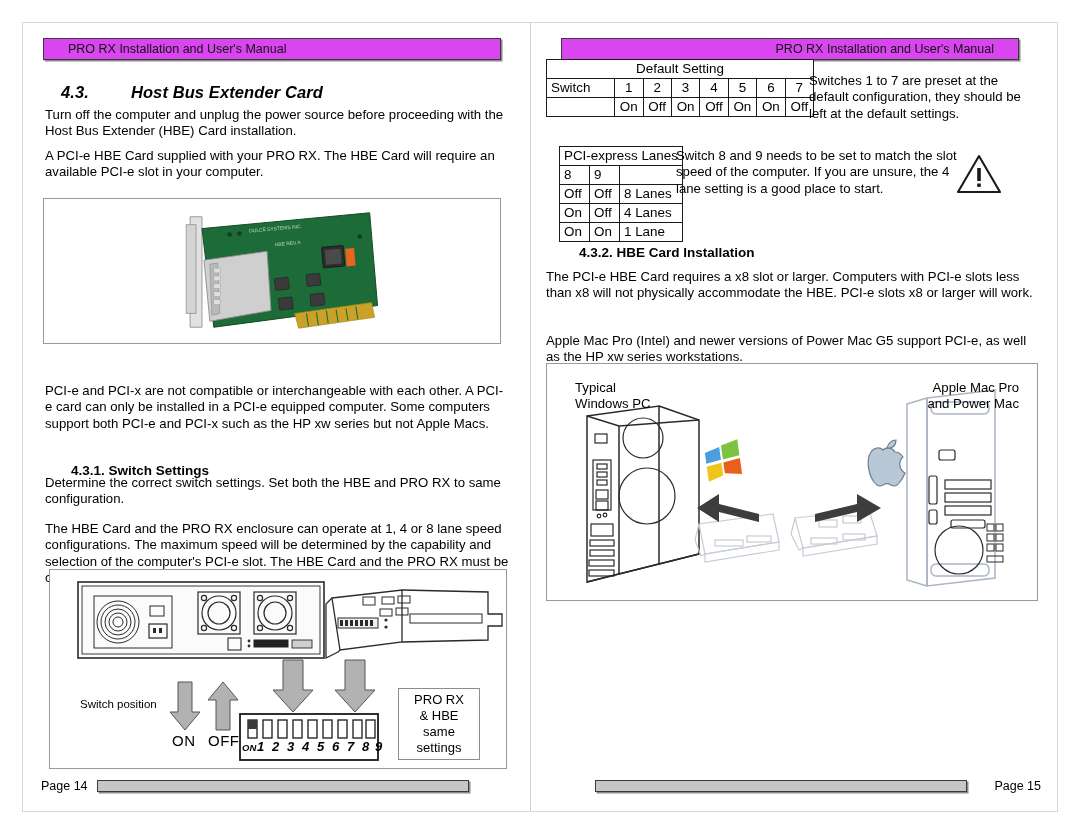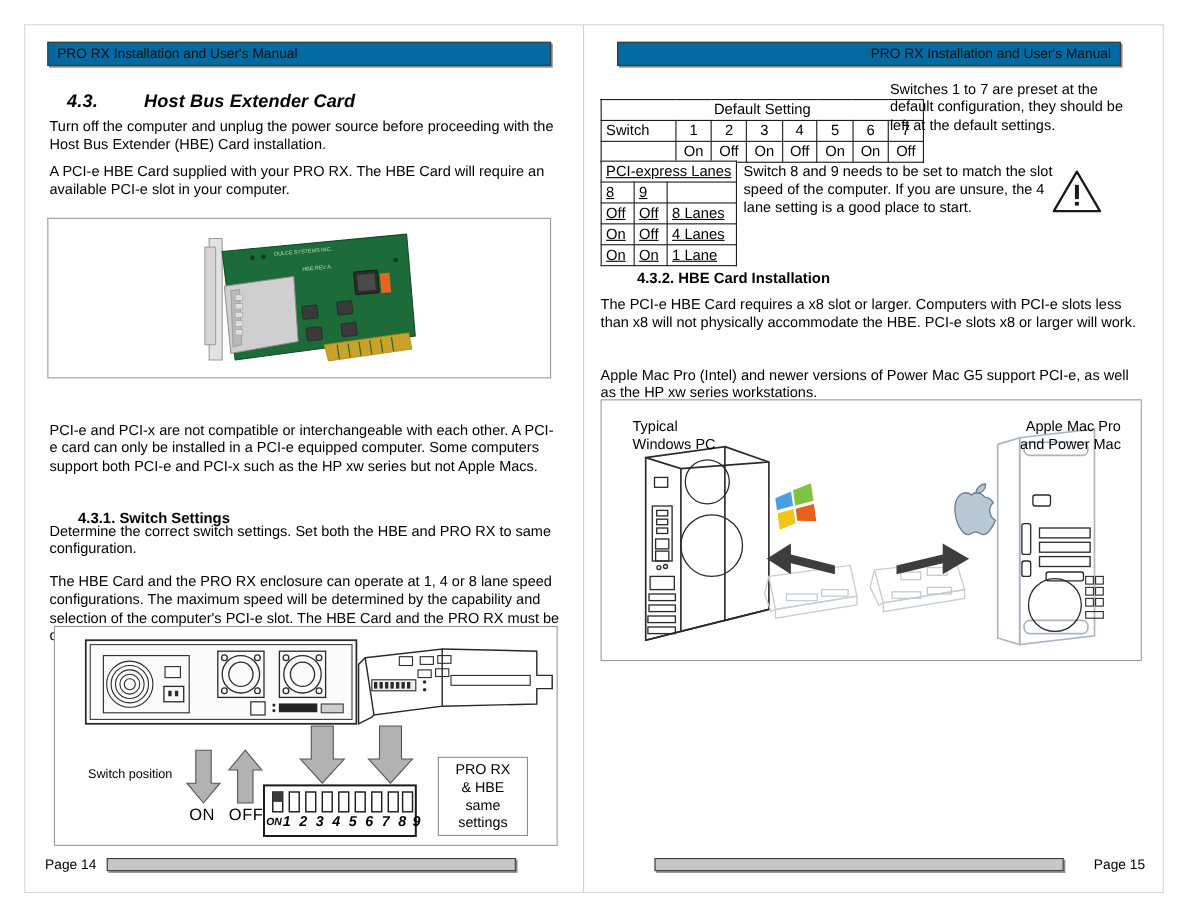--- a/index.html
+++ b/index.html
@@ -21,28 +21,28 @@
     background: #fff;
     border: 1px solid #d8d8d8;
   }
   .page.left  { left: 22px;  width: 508px; border-right: none; }
   .page.right { left: 530px; width: 528px; border-left: 1px solid #d0d0d0; }
 
   
   .hdr-bar {
     position: absolute;
     height: 22px;
-    background: #0369a1;
+    background: #d946ef;
     border: 1px solid #3a3a3a;
     box-shadow: 1.5px 1.5px 0 #8a8a8a;
     display: flex;
     align-items: center;
     font-size: 12.5px;
     color: #111;
-    padding: 0 8px;
+    padding: 0 24px;
   }
   .hdr-bar.l { left: 20px; top: 15px; width: 458px; justify-content: flex-start; }
   .hdr-bar.r { left: 30px; top: 15px; width: 458px; justify-content: flex-end; }
 
   
   .col { position: absolute; }
   .h2 {
     font-size: 16.5px; font-weight: bold; font-style: italic;
     letter-spacing: .1px; white-space: pre;
   }
@@ -305,21 +305,21 @@
       <span class="footbar" style="width:372px;"></span>
     </div>
   </div>
 
   <div class="page right">
 
     <div class="hdr-bar r">
       <span>PRO RX Installation and User's Manual</span>
     </div>
 
-    <table class="grid" style="position:absolute; left:15px; top:67px; width:294px;">
+    <table class="grid" style="position:absolute; left:15px; top:36px; width:268px;">
       <tbody>
           <tr>
         <td class="tbl-title" colspan="8">Default Setting</td>
       </tr>
       <tr>
         <td class="lead" style="width:68px;margin-top:23px;">Switch</td>
         <td>1</td>
         <td>2</td>
         <td>3</td>
         <td>4</td>
@@ -335,21 +335,21 @@
         <td>Off</td>
         <td>On</td>
         <td>On</td>
         <td>Off</td>
       </tr>
     </tbody>
       </table>
 
     <p class="body col" style="left:278px; top:50px; width:226px;">Switches 1 to 7 are preset at the default configuration, they should be left at the default settings.</p>
 
-    <table class="grid" style="position:absolute; left:15px; top:123px; width:101px;text-decoration:underline;">
+    <table class="grid" style="position:absolute; left:28px; top:123px; width:101px;">
       <tbody>
           <tr>
         <td class="tbl-title" colspan="3">PCI-express Lanes</td>
       </tr>
       <tr>
         <td class="lead" style="width:30px;">8</td>
         <td class="lead" style="width:30px;">9</td>
         <td class="lead"></td>
       </tr>
       <tr>

